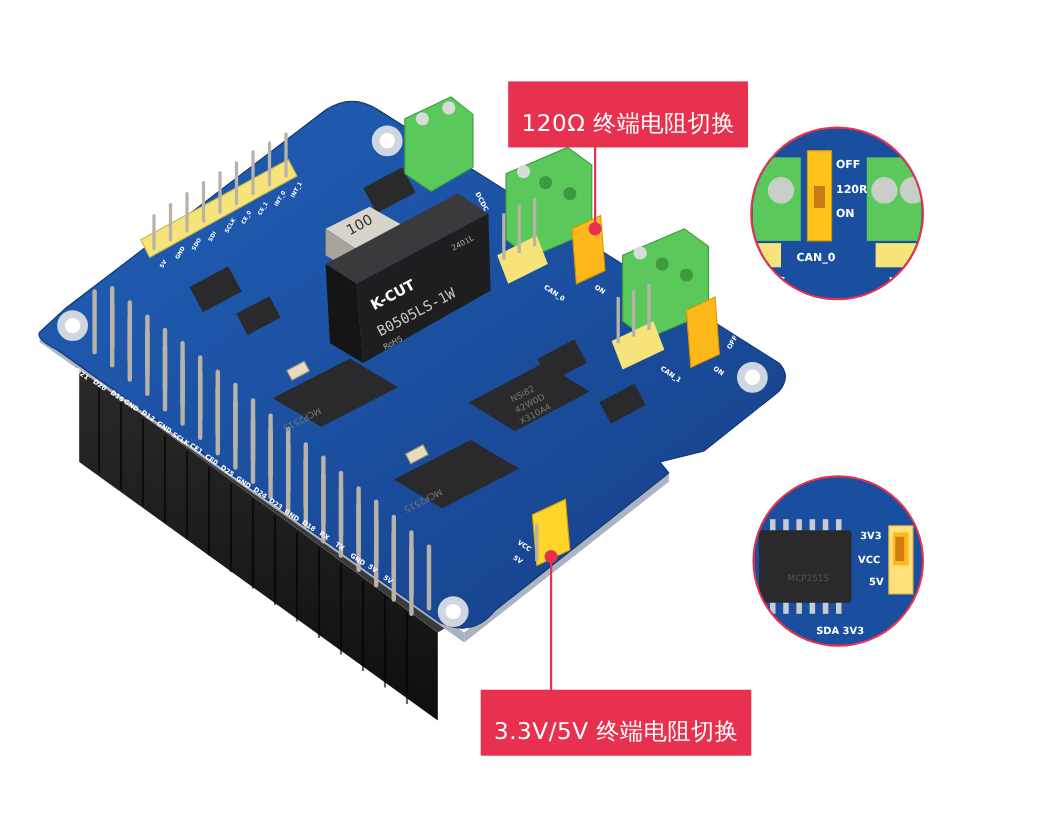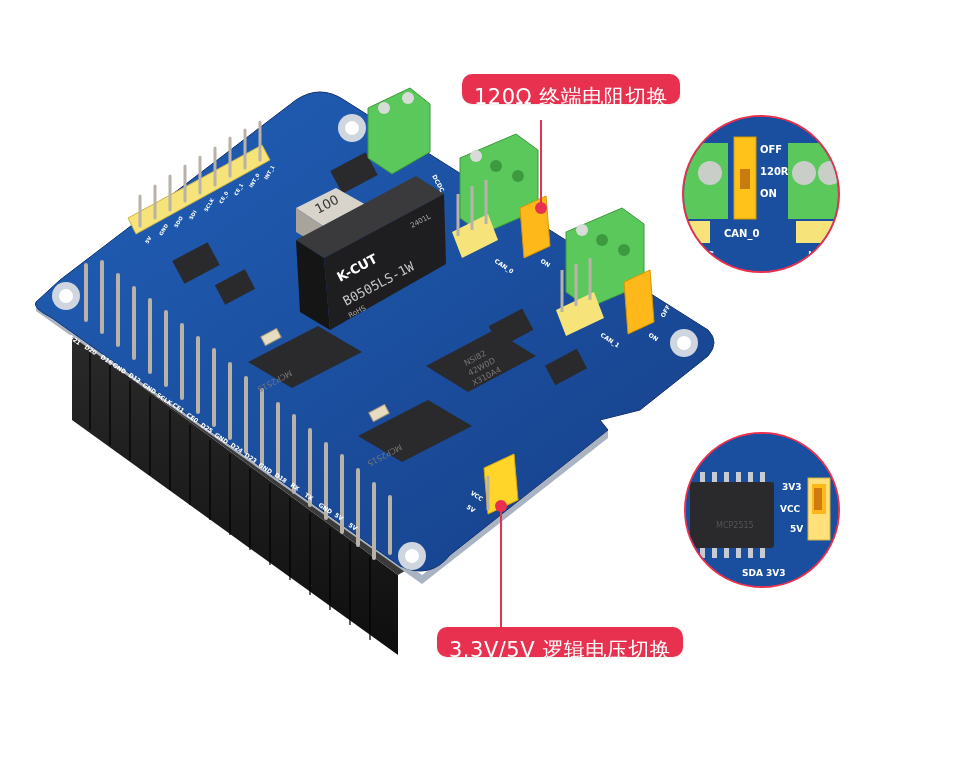--- a/index.html
+++ b/index.html
@@ -1,18 +1,18 @@
 <!DOCTYPE html>
 <html><head>
 <meta charset="utf-8">
 <style>
   html,body{margin:0;padding:0;background:#fff;}
   body{width:960px;height:763px;position:relative;overflow:hidden;font-family:"DejaVu Sans",sans-serif;}
   .stage{position:absolute;left:0;top:0;width:960px;height:763px;}
-  .label{position:absolute;background:#e8314f;color:#fff;border-radius:10px;font-size:21px;line-height:46px;height:30px;padding:0 12px;white-space:nowrap;letter-spacing:0.5px;box-shadow:0 1px 2px rgba(0,0,0,0.08);}
+  .label{position:absolute;background:#e8314f;color:#fff;border-radius:0;font-size:21px;line-height:46px;height:30px;padding:15px 12px;white-space:nowrap;letter-spacing:0.5px;box-shadow:0 1px 2px rgba(0,0,0,0.08);}
   .leader{position:absolute;background:#e8314f;width:2px;}
   .dot{position:absolute;width:12px;height:12px;border-radius:50%;background:#e8314f;}
   .inset{position:absolute;border-radius:50%;border:2px solid #e8314f;overflow:hidden;background:#1a4fa0;}
   .inset svg{display:block;}
   .silk{font-family:"DejaVu Sans",sans-serif;font-weight:bold;fill:#fff;}
 </style>
 </head>
 <body>
 
 <div class="stage">
@@ -263,21 +263,21 @@
     </g>
   </svg>
 
   <div class="label" style="left:462px;top:74px;">
     <span>120Ω 终端电阻切换</span>
   </div>
   <div class="leader" style="left:540px;top:120px;height:88px;"></div>
   <div class="dot" style="left:535px;top:202px;"></div>
 
   <div class="label" style="left:437px;top:627px;">
-    <span>3.3V/5V 逻辑电压切换</span>
+    <span>3.3V/5V 终端电阻切换</span>
   </div>
   <div class="leader" style="left:500px;top:504px;height:124px;"></div>
   <div class="dot" style="left:495px;top:500px;"></div>
 
   <div class="inset" style="left:682px;top:115px;width:154px;height:154px;">
     <svg width="154" height="154" viewBox="0 0 154 154">
       <rect width="154" height="154" fill="#1a4fa0"></rect>
       <rect x="0" y="26" width="44" height="76" fill="#5ac85a"></rect>
       <circle cx="26" cy="56" r="12" fill="#c9cec9"></circle>
       <rect x="104" y="26" width="50" height="76" fill="#5ac85a"></rect>

